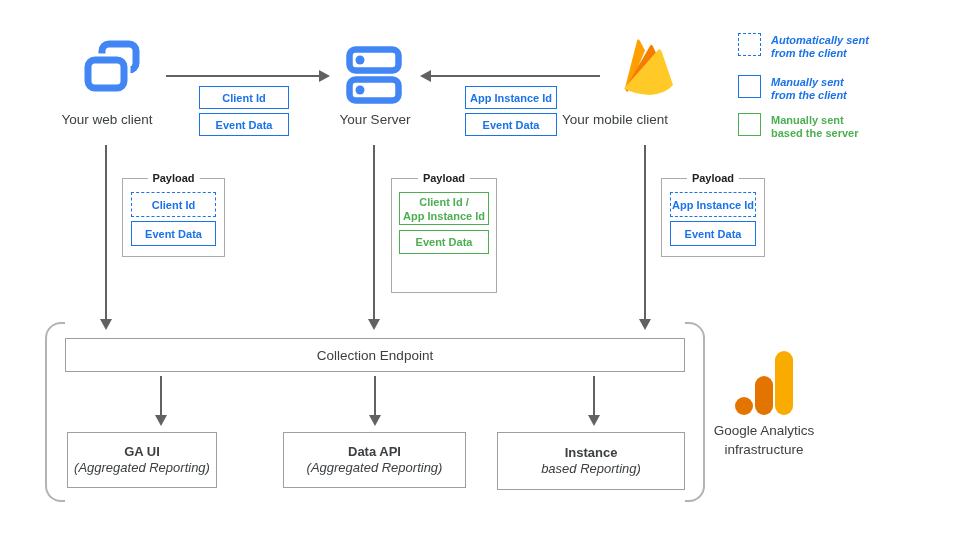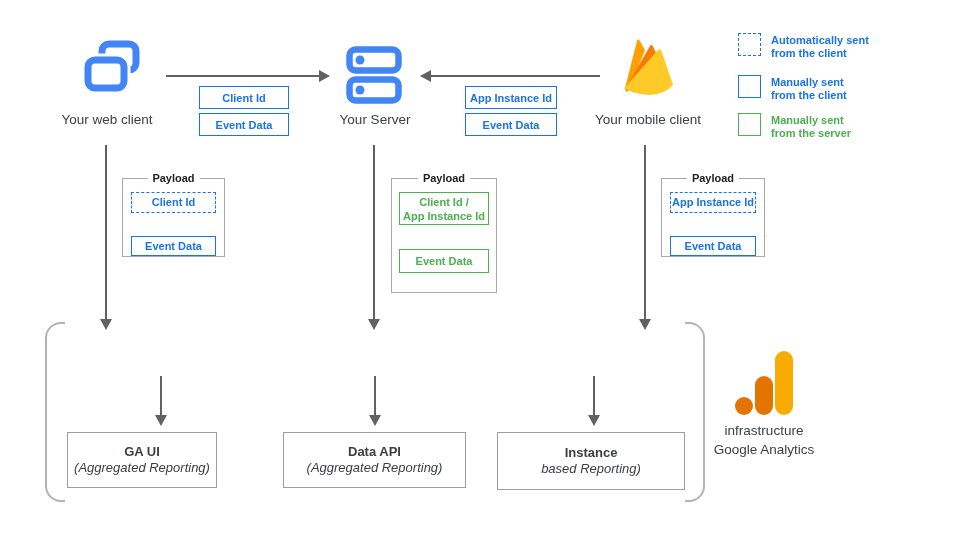--- a/index.html
+++ b/index.html
@@ -24,26 +24,26 @@
   .chip{position:absolute;height:23px;background:#fff;border:1.5px solid #1a73e8;
         color:#1a73e8;font-size:11px;font-weight:bold;display:flex;align-items:center;
         justify-content:center;box-sizing:border-box;}
 
   
   .swatch{position:absolute;width:23px;height:23px;box-sizing:border-box;background:#fff;}
   .sw-dashed-blue{border:1.5px dashed #1a73e8;}
   .sw-solid-blue{border:1.5px solid #1a73e8;}
   .sw-solid-green{border:1.5px solid #4caf50;}
   .legend-text{position:absolute;font-size:11px;line-height:13px;font-weight:bold;}
-  .legend-blue{color:#1a73e8;}
+  .legend-blue{color:#1a73e8;font-style:italic;}
   .legend-green{color:#4caf50;}
 
   
   .payload{position:absolute;border:1px solid #aaa;background:#fff;box-sizing:border-box;
-           display:flex;flex-direction:column;align-items:center;gap:19px;}
+           display:flex;flex-direction:column;align-items:center;}
   .payload-title{position:absolute;top:-7px;left:50%;transform:translateX(-50%);
                  background:#fff;padding:0 5px;font-size:11px;font-weight:bold;
                  color:#212121;white-space:nowrap;}
   .pitem{box-sizing:border-box;background:#fff;font-size:11px;font-weight:bold;
          display:flex;flex-direction:column;align-items:center;justify-content:center;
          text-align:center;line-height:14px;}
   .pi-dashed-blue{border:1.5px dashed #1a73e8;color:#1a73e8;}
   .pi-solid-blue{border:1.5px solid #1a73e8;color:#1a73e8;}
   .pi-solid-green{border:1.5px solid #4caf50;color:#4caf50;}
 
@@ -85,21 +85,21 @@
   </div>
   <div class="node-label" style="left:320px;top:112px;width:110px">Your Server</div>
 
   <div class="abs" style="left:613px;top:33px;width:72px;height:70px">
     <svg width="72" height="70" viewBox="0 0 72 70">
       <path d="M12 55 L24 8 Q25 4.5 27 8 L32 17.5 L15 58 Z" fill="#ffa000"></path>
       <path d="M12 56 L37 13 Q38.5 10.5 40 13.5 L44 22 L14 59 Z" fill="#f57c00"></path>
       <path d="M11 55.5 L45 17 Q47 15 48.5 18 L60 52 Q53 60.5 37 62 Q21 61 11 55.5 Z" fill="#ffca28"></path>
     </svg>
   </div>
-  <div class="node-label" style="left:585px;top:112px;width:126px">Your mobile client</div>
+  <div class="node-label" style="left:552px;top:112px;width:126px">Your mobile client</div>
 
   <div class="hline" style="left:166px;top:75px;width:155px"></div>
   <div class="ah-right" style="left:319px;top:70px"></div>
 
   <div class="ah-left" style="left:420px;top:70px"></div>
   <div class="hline" style="left:429px;top:75px;width:171px"></div>
 
   <div class="chip" style="left:199px;top:86px;width:90px">Client Id</div>
   <div class="chip" style="left:199px;top:113px;width:90px">Event Data</div>
   <div class="chip" style="left:465px;top:86px;width:92px">App Instance Id</div>
@@ -112,21 +112,21 @@
       <div>from the client</div>
     </div>
     <div class="swatch sw-solid-blue" style="left:738px;top:75px"></div>
     <div class="legend-text legend-blue" style="left:771px;top:76px">
       <div>Manually sent</div>
       <div>from the client</div>
     </div>
     <div class="swatch sw-solid-green" style="left:738px;top:113px"></div>
     <div class="legend-text legend-green" style="left:771px;top:114px">
       <div>Manually sent</div>
-      <div>from the server</div>
+      <div>based the server</div>
     </div>
   </div>
 
   <div class="vline" style="left:105px;top:145px;height:175px"></div>
   <div class="ah-down" style="left:100px;top:319px"></div>
   <div class="vline" style="left:373px;top:145px;height:175px"></div>
   <div class="ah-down" style="left:368px;top:319px"></div>
   <div class="vline" style="left:644px;top:145px;height:175px"></div>
   <div class="ah-down" style="left:639px;top:319px"></div>
 
@@ -147,20 +147,23 @@
 
   <div class="payload" style="left:661px;top:178px;width:104px;height:79px;padding-top:13px">
     <span class="payload-title">Payload</span>
     <div class="pitem pi-dashed-blue" style="width:86px;height:25px;margin-bottom:4px">App Instance Id</div>
     <div class="pitem pi-solid-blue" style="width:86px;height:25px">Event Data</div>
   </div>
 
   <div class="bracket bracket-left" style="left:45px;top:322px"></div>
   <div class="bracket bracket-right" style="left:685px;top:322px"></div>
 
+  <div class="gray-box" style="left:65px;top:338px;width:620px;height:34px">
+    <span class="endpoint-label">Collection Endpoint</span>
+  </div>
 
   <div class="vline" style="left:160px;top:376px;height:40px"></div>
   <div class="ah-down" style="left:155px;top:415px"></div>
   <div class="vline" style="left:374px;top:376px;height:40px"></div>
   <div class="ah-down" style="left:369px;top:415px"></div>
   <div class="vline" style="left:593px;top:376px;height:40px"></div>
   <div class="ah-down" style="left:588px;top:415px"></div>
 
   <div class="gray-box" style="left:67px;top:432px;width:150px;height:56px">
     <div class="t">GA UI</div>
@@ -176,17 +179,17 @@
   </div>
 
   <div class="abs" style="left:735px;top:351px;width:58px;height:64px">
     <svg width="58" height="64" viewBox="0 0 58 64">
       <rect x="40" y="0" width="18" height="64" rx="9" fill="#f9ab00"></rect>
       <rect x="20" y="25" width="18" height="39" rx="9" fill="#e37400"></rect>
       <circle cx="9" cy="55" r="9" fill="#e37400"></circle>
     </svg>
   </div>
   <div class="caption" style="left:704px;top:421px;width:120px">
+    <div>Google Analytics</div>
     <div>infrastructure</div>
-    <div>Google Analytics</div>
   </div>
 
 </div>
 
 </body></html>

